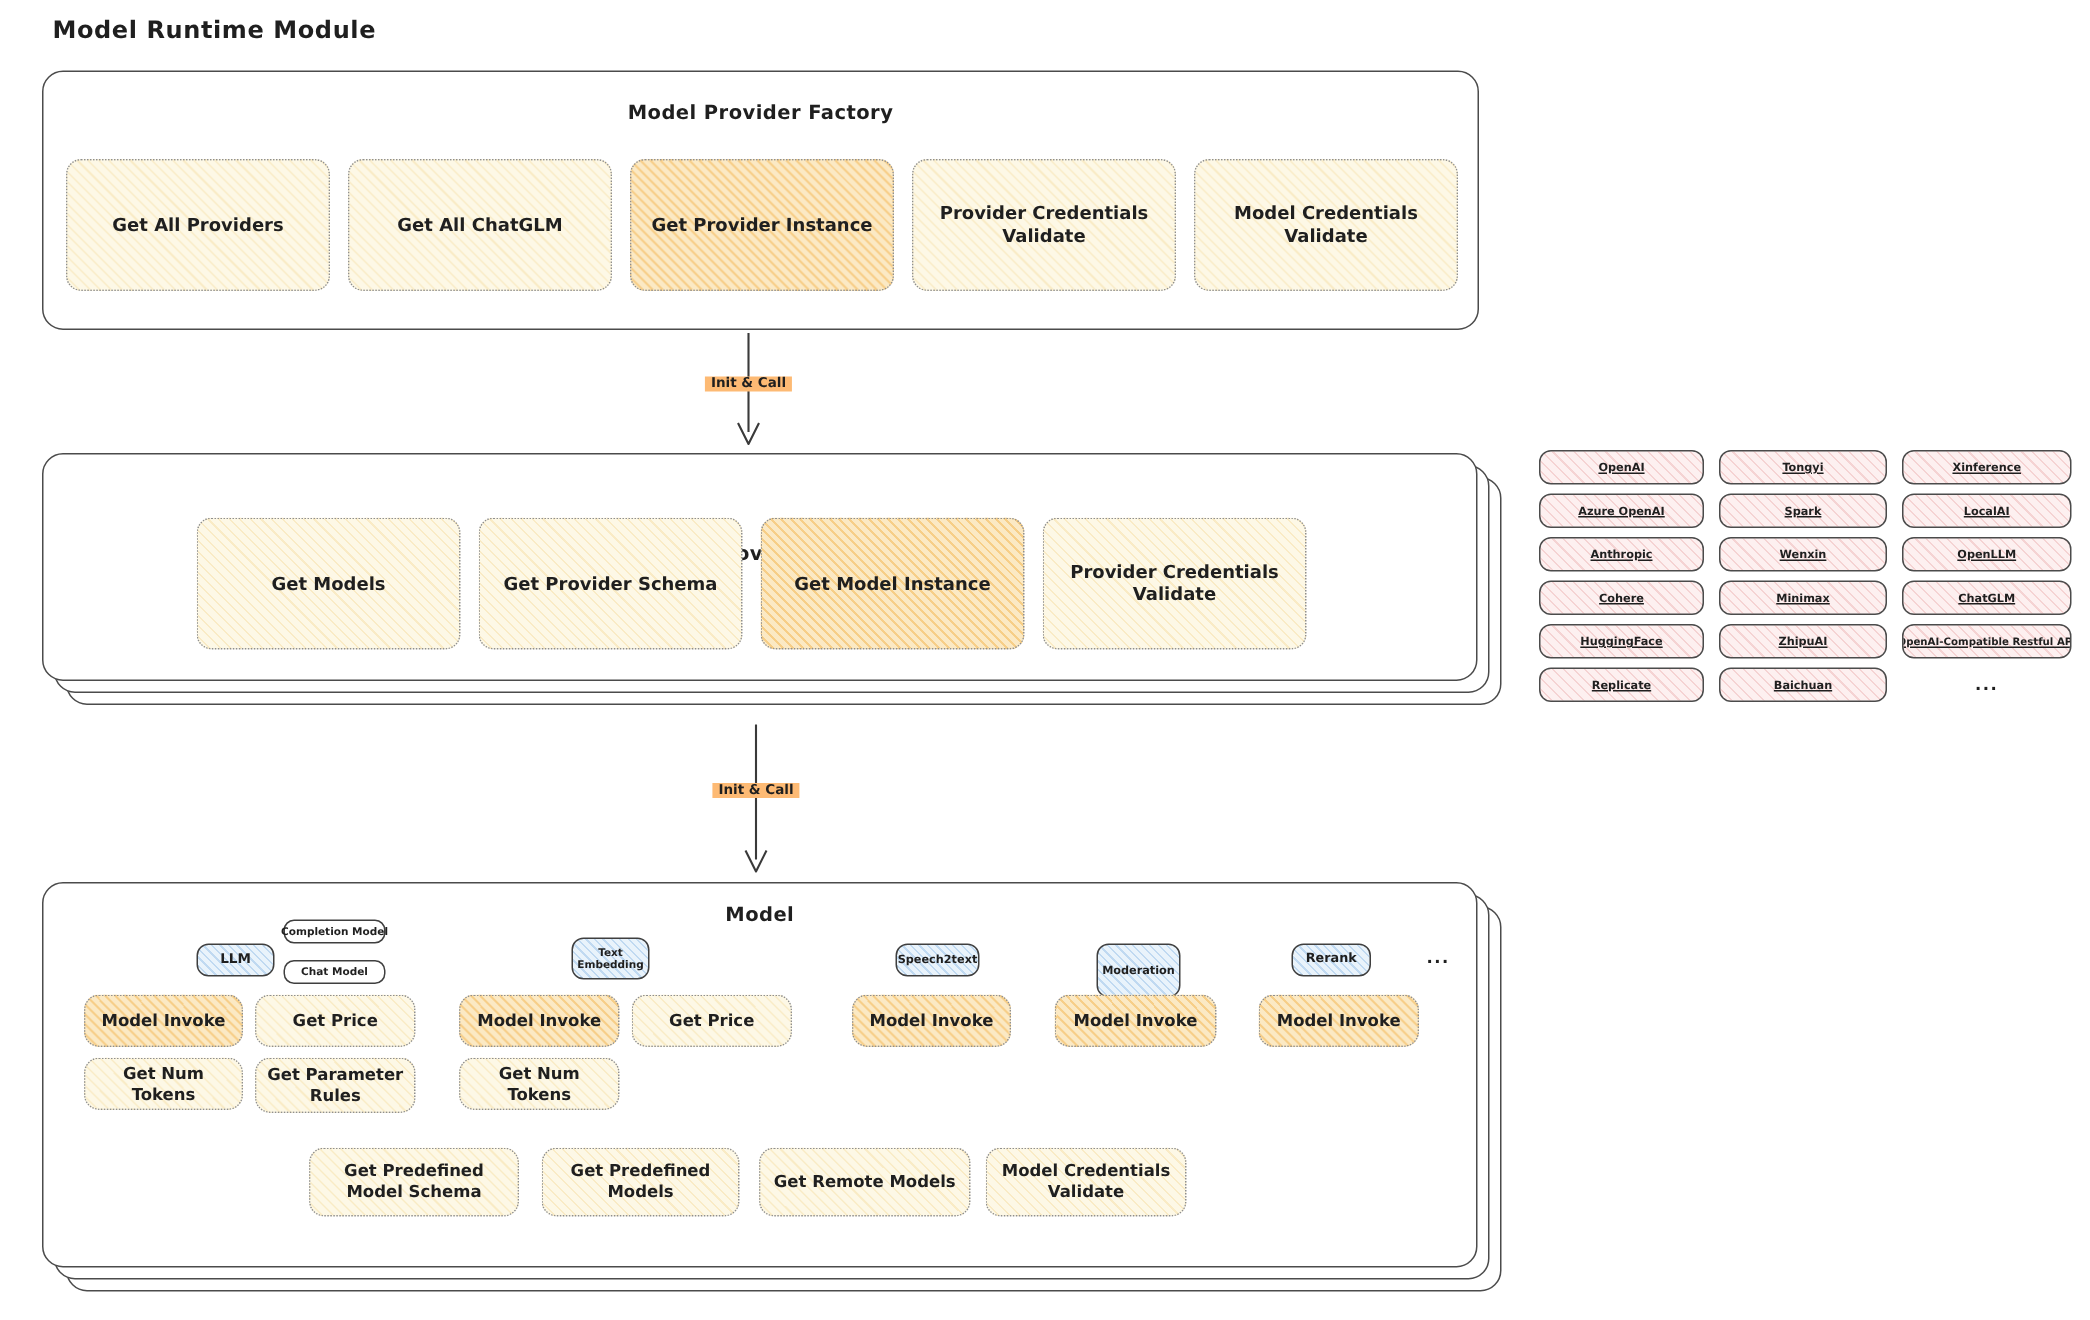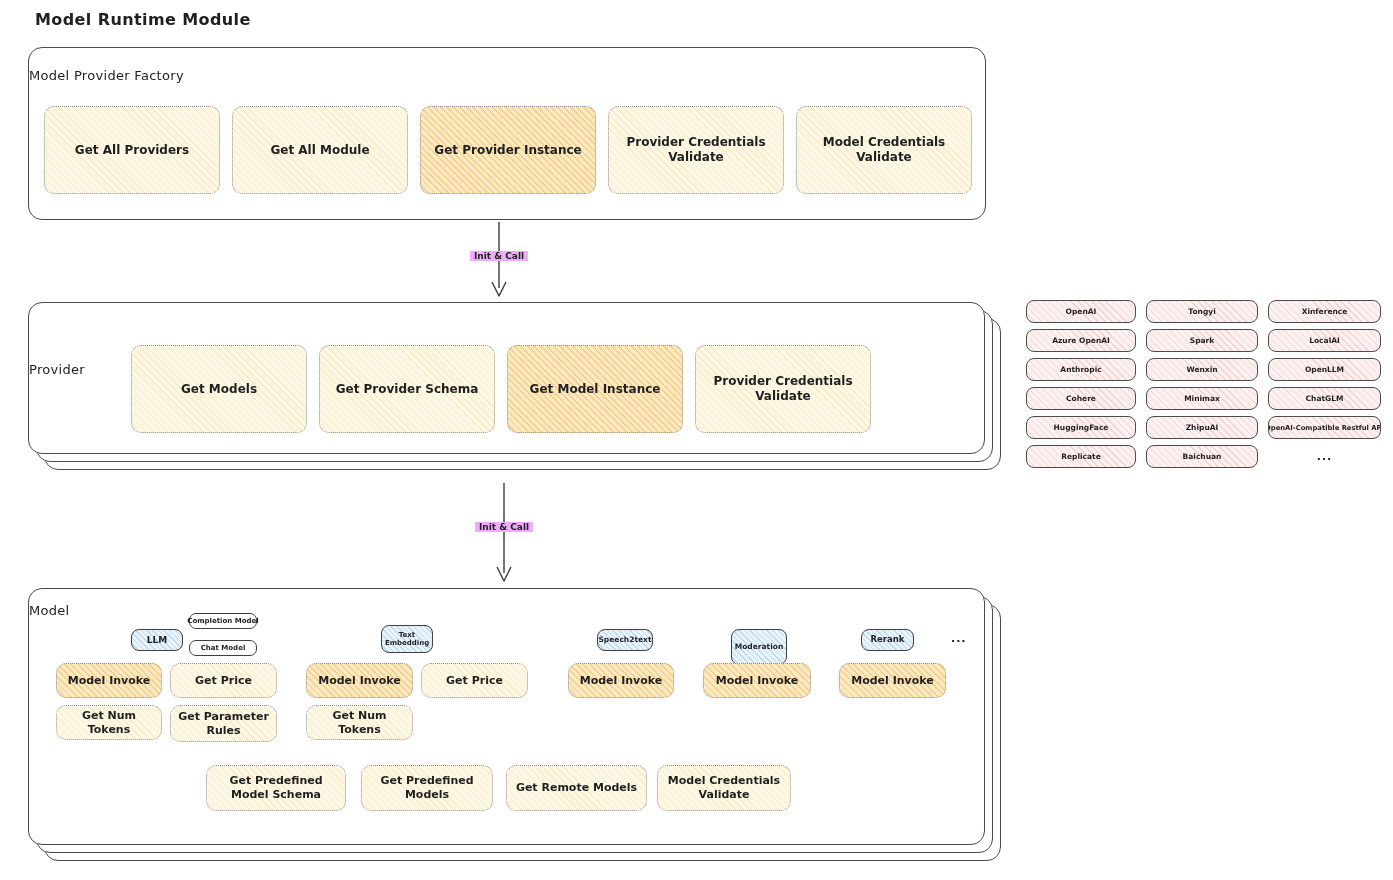--- a/index.html
+++ b/index.html
@@ -5,49 +5,49 @@
   * { margin:0; padding:0; box-sizing:border-box; }
   html,body { background:#ffffff; }
   body { font-family:"DejaVu Sans", sans-serif; color:#1f1f1f; }
   .canvas { position:relative; width:1393px; height:880px; background:#fff; overflow:hidden; }
 
   .page-title { position:absolute; left:35px; top:10px; font-size:16px; font-weight:700; letter-spacing:.4px; }
 
   
   .frame { position:absolute; background:#fff; border:1.6px solid #4b4b4b; border-radius:14px; }
   .layer { position:absolute; background:#fff; border:1.4px solid #4b4b4b; border-radius:14px; }
-  .frame-title { position:absolute; left:0; right:0; text-align:left; font-size:13px; font-weight:400; letter-spacing:.3px; }
+  .frame-title { position:absolute; left:0; right:0; text-align:center; font-size:13px; font-weight:700; letter-spacing:.3px; }
 
   
   .ybtn {
     display:flex; align-items:center; justify-content:center; text-align:center;
     border:1.5px dotted #8f8f8f; border-radius:10px;
     background-color:#fdf8e6;
     background-image:repeating-linear-gradient(45deg, rgba(240,205,120,0.30) 0px, rgba(240,205,120,0.30) 1px, transparent 1px, transparent 5px);
     font-size:12px; font-weight:600; line-height:1.25; padding:2px 6px;
   }
   .ybtn.hl {
     background-color:#fbe9c4;
     background-image:repeating-linear-gradient(45deg, rgba(242,176,70,0.48) 0px, rgba(242,176,70,0.48) 1.4px, transparent 1.4px, transparent 4.6px);
   }
   .row-flex { position:absolute; display:flex; gap:12px; }
   .row-flex .ybtn { flex:1; }
 
   
   .arrow { position:absolute; overflow:visible; }
-  .arrow-label { position:absolute; transform:translateX(-50%); background:#f0abfc; padding:0 4px; font-size:9px; font-weight:600; white-space:nowrap; }
+  .arrow-label { position:absolute; transform:translateX(-50%); background:#fdba74; padding:0 4px; font-size:9px; font-weight:600; white-space:nowrap; }
 
   
   .pink-grid { position:absolute; left:1026px; top:300px; display:grid; grid-template-columns:110px 112px 113px; grid-auto-rows:23px; column-gap:10px; row-gap:6px; }
   .pinkbox {
     display:flex; align-items:center; justify-content:center; text-align:center;
     border:1.4px solid #4b4b4b; border-radius:8px;
     background-color:#fdf0f0;
     background-image:repeating-linear-gradient(45deg, rgba(228,150,150,0.32) 0px, rgba(228,150,150,0.32) 1px, transparent 1px, transparent 5px);
-    font-size:7.5px; font-weight:600; white-space:nowrap; overflow:hidden;
+    font-size:7.5px; font-weight:600; white-space:nowrap; overflow:hidden;text-decoration:underline;
   }
   .pinkbox.small-text { font-size:6.8px; }
   .grid-dots { display:flex; align-items:center; justify-content:center; font-size:11px; font-weight:700; letter-spacing:1px; }
 
   
   .bluetag {
     position:absolute; display:flex; align-items:center; justify-content:center; text-align:center;
     border:1.3px solid #3f3f3f; border-radius:8px;
     background-color:#e9f3fb;
     background-image:repeating-linear-gradient(45deg, rgba(125,175,225,0.38) 0px, rgba(125,175,225,0.38) 1px, transparent 1px, transparent 4px);
@@ -65,21 +65,21 @@
 <body>
 
 <div class="canvas">
 
   <div class="page-title">Model Runtime Module</div>
 
   <div class="frame" style="left:28px; top:47px; width:958px; height:173px;">
     <div class="frame-title" style="top:20px;">Model Provider Factory</div>
     <div class="row-flex" style="left:15px; top:58px; width:928px; height:88px;">
       <div class="ybtn">Get All Providers</div>
-      <div class="ybtn">Get All Module</div>
+      <div class="ybtn">Get All ChatGLM</div>
       <div class="ybtn hl">Get Provider Instance</div>
       <div class="ybtn">Provider Credentials Validate</div>
       <div class="ybtn">Model Credentials Validate</div>
     </div>
   </div>
 
   <svg class="arrow" style="left:488px; top:222px;" width="22" height="76">
     <line x1="11" y1="0" x2="11" y2="66" stroke="#3a3a3a" stroke-width="1.4"></line>
     <path d="M4,60 L11,74 L18,60" fill="none" stroke="#3a3a3a" stroke-width="1.4" stroke-linejoin="round"></path>
   </svg>

